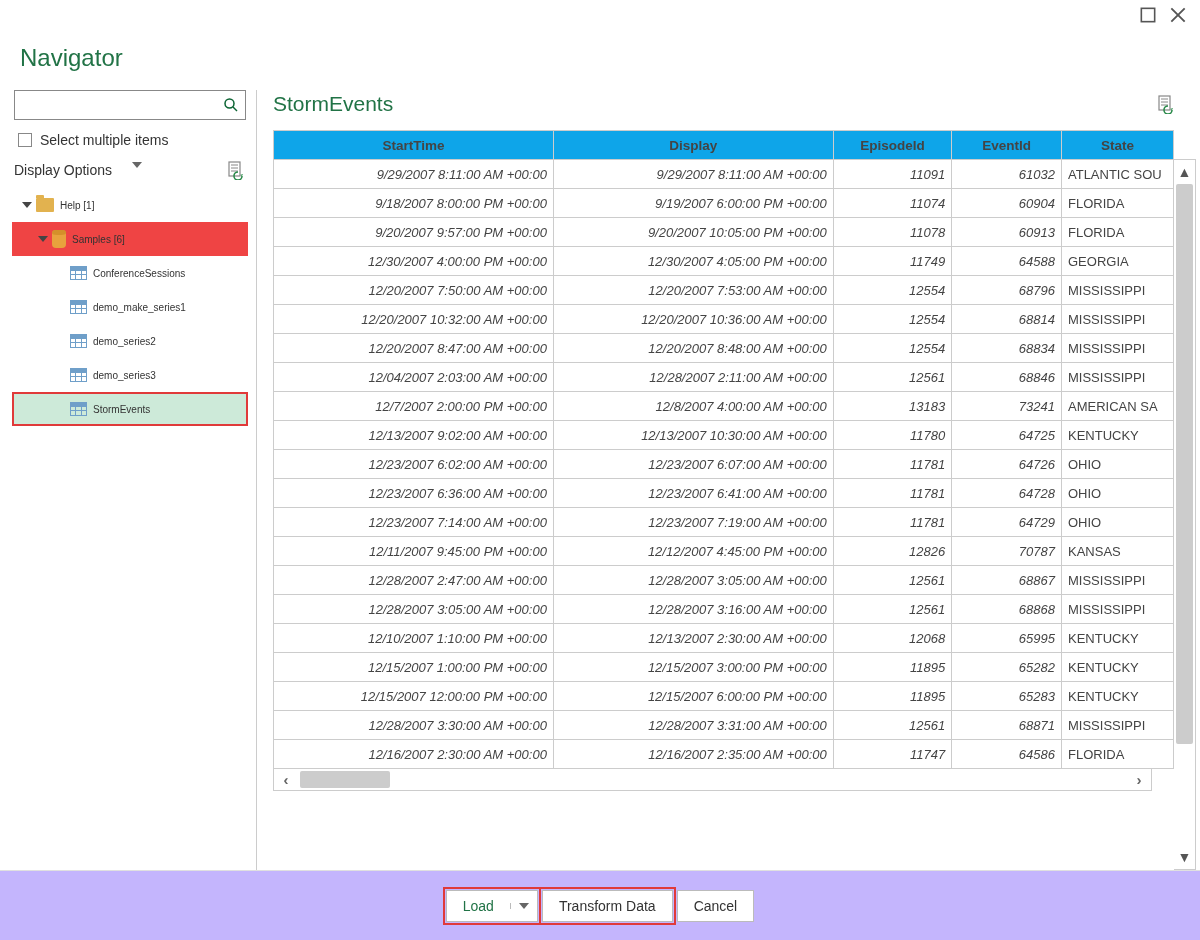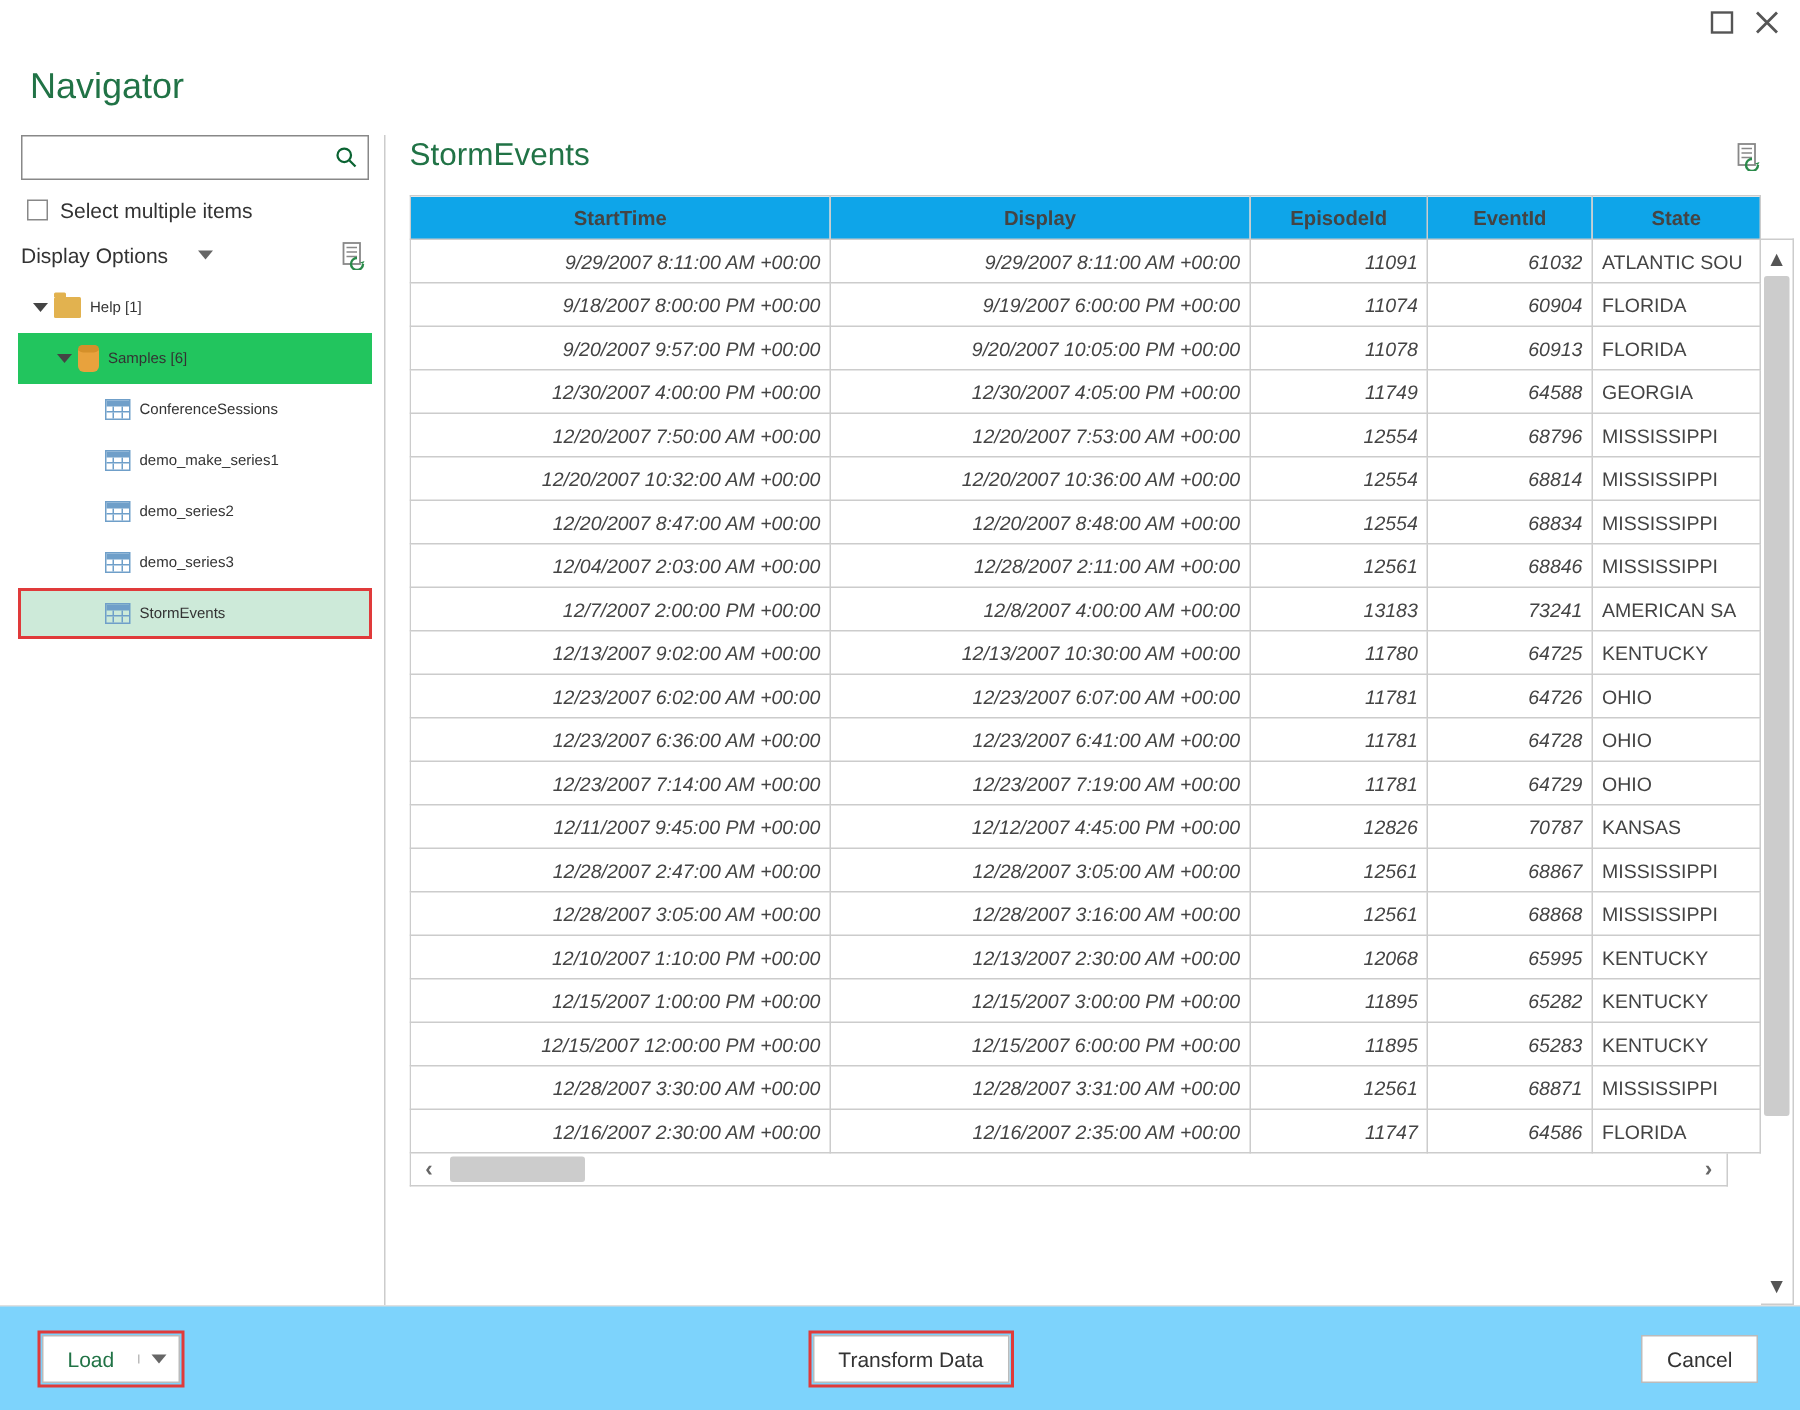--- a/index.html
+++ b/index.html
@@ -11,29 +11,29 @@
   .body{flex:1;display:flex;min-height:0}
   .left{width:256px;padding:0 8px 0 12px;display:flex;flex-direction:column}
   .vdiv{width:1px;background:#ccc;margin:0 8px 0 0}
   .right{flex:1;display:flex;flex-direction:column;min-width:0;padding-right:4px}
   .search{position:relative;height:30px;border:1px solid #888;display:flex;align-items:center;padding:0 6px;margin:0 2px}
   .search input{border:0;outline:0;flex:1;font-size:14px;background:transparent}
   .search-icon{color:#0a6332;font-size:16px}
   .chk-row{display:flex;align-items:center;gap:8px;padding:12px 4px 12px 6px;font-size:14px;color:#333}
   .chkbox{width:14px;height:14px;border:1px solid #888;display:inline-block}
   .opts{display:flex;align-items:center;justify-content:space-between;padding:0 2px 8px 2px;font-size:14px;color:#333}
-  .opts-l{display:flex;align-items:center;gap:20px}
+  .opts-l{display:flex;align-items:flex-start;gap:20px}
   .caret{display:inline-block;width:0;height:0;border-left:5px solid transparent;border-right:5px solid transparent;border-top:6px solid #666}
   .refresh-icon{position:relative;width:20px;height:20px;color:#666}
   .refresh-icon svg{width:20px;height:20px}
   .tree{flex:1;overflow:auto;font-size:10px}
   .tree-row{display:flex;align-items:center;gap:6px;height:34px;padding:0 4px;white-space:nowrap}
   .tree-row.sel{background:#cdead9}
   .tree-row.box{outline:2px solid #e03a3a;outline-offset:-2px}
-  .tree-row.hov{background:#22c55e}
+  .tree-row.hov{background:#ef4444}
   .disc{display:inline-block;width:0;height:0;border-top:5px solid transparent;border-bottom:5px solid transparent;border-left:6px solid #444}
   .disc.open{transform:rotate(90deg)}
   .folder-icon{width:18px;height:14px;background:#e2b24f;border-radius:1px;position:relative}
   .folder-icon:before{content:"";position:absolute;top:-3px;left:0;width:8px;height:3px;background:#e2b24f;border-radius:1px 1px 0 0}
   .db-icon{width:14px;height:18px;background:#e8a23d;border-radius:4px;position:relative}
   .db-icon:before{content:"";position:absolute;left:0;right:0;top:0;height:5px;border-radius:4px 4px 50% 50%;background:#d4902a}
   .tbl-icon{width:17px;height:14px;border:1px solid #6f9fc9;display:inline-flex;flex-direction:column}
   .tbl-icon .r{flex:1;border-bottom:1px solid #6f9fc9;display:flex}
   .tbl-icon .r:last-child{border-bottom:0}
   .tbl-icon .c{flex:1;border-right:1px solid #6f9fc9}
@@ -52,21 +52,21 @@
   table.grid td.num{font-style:italic;text-align:right}
   table.grid td.txt{text-align:left}
   .hscroll{height:22px;border:1px solid #ccc;border-top:0;display:flex;align-items:center;position:relative;margin-right:22px}
   .hs-btn{width:24px;height:100%;display:flex;align-items:center;justify-content:center;color:#666;font-size:15px;font-weight:bold}
   .hs-track{flex:1;height:100%;position:relative}
   .hs-thumb{position:absolute;top:2px;bottom:2px;left:2px;width:90px;background:#ccc;border-radius:2px}
   .vscroll{width:22px;border:1px solid #ccc;border-left:0;display:flex;flex-direction:column;align-items:center}
   .vs-btn{height:24px;width:100%;display:flex;align-items:center;justify-content:center;color:#555;font-size:14px;font-weight:bold}
   .vs-track{flex:1;width:100%;position:relative}
   .vs-thumb{position:absolute;left:2px;right:2px;top:0;height:560px;background:#ccc;border-radius:2px}
-  .footer{position:absolute;left:0;right:0;bottom:0;height:70px;background:#7dd3fc;border-top:1px solid #e0e0e0;display:flex;align-items:center;justify-content:space-between;gap:4px;padding:0 28px}
+  .footer{position:absolute;left:0;right:0;bottom:0;height:70px;background:#c4b5fd;border-top:1px solid #e0e0e0;display:flex;align-items:center;justify-content:center;gap:4px;padding:0 28px}
   .btn{height:32px;border:1px solid #bbb;background:#fff;display:inline-flex;align-items:center;justify-content:center;padding:0 16px;font-size:14px;color:#333}
   .btn.split{padding:0}
   .btn.split .main{padding:0 16px;color:#217346;font-weight:500}
   .btn.split .dd{border-left:1px solid #bbb;padding:0 8px;display:flex;align-items:center;justify-content:center}
   .hl{outline:2px solid #e03a3a;outline-offset:1px}
   svg{display:block}
 </style>
 </head>
 <body>
 

